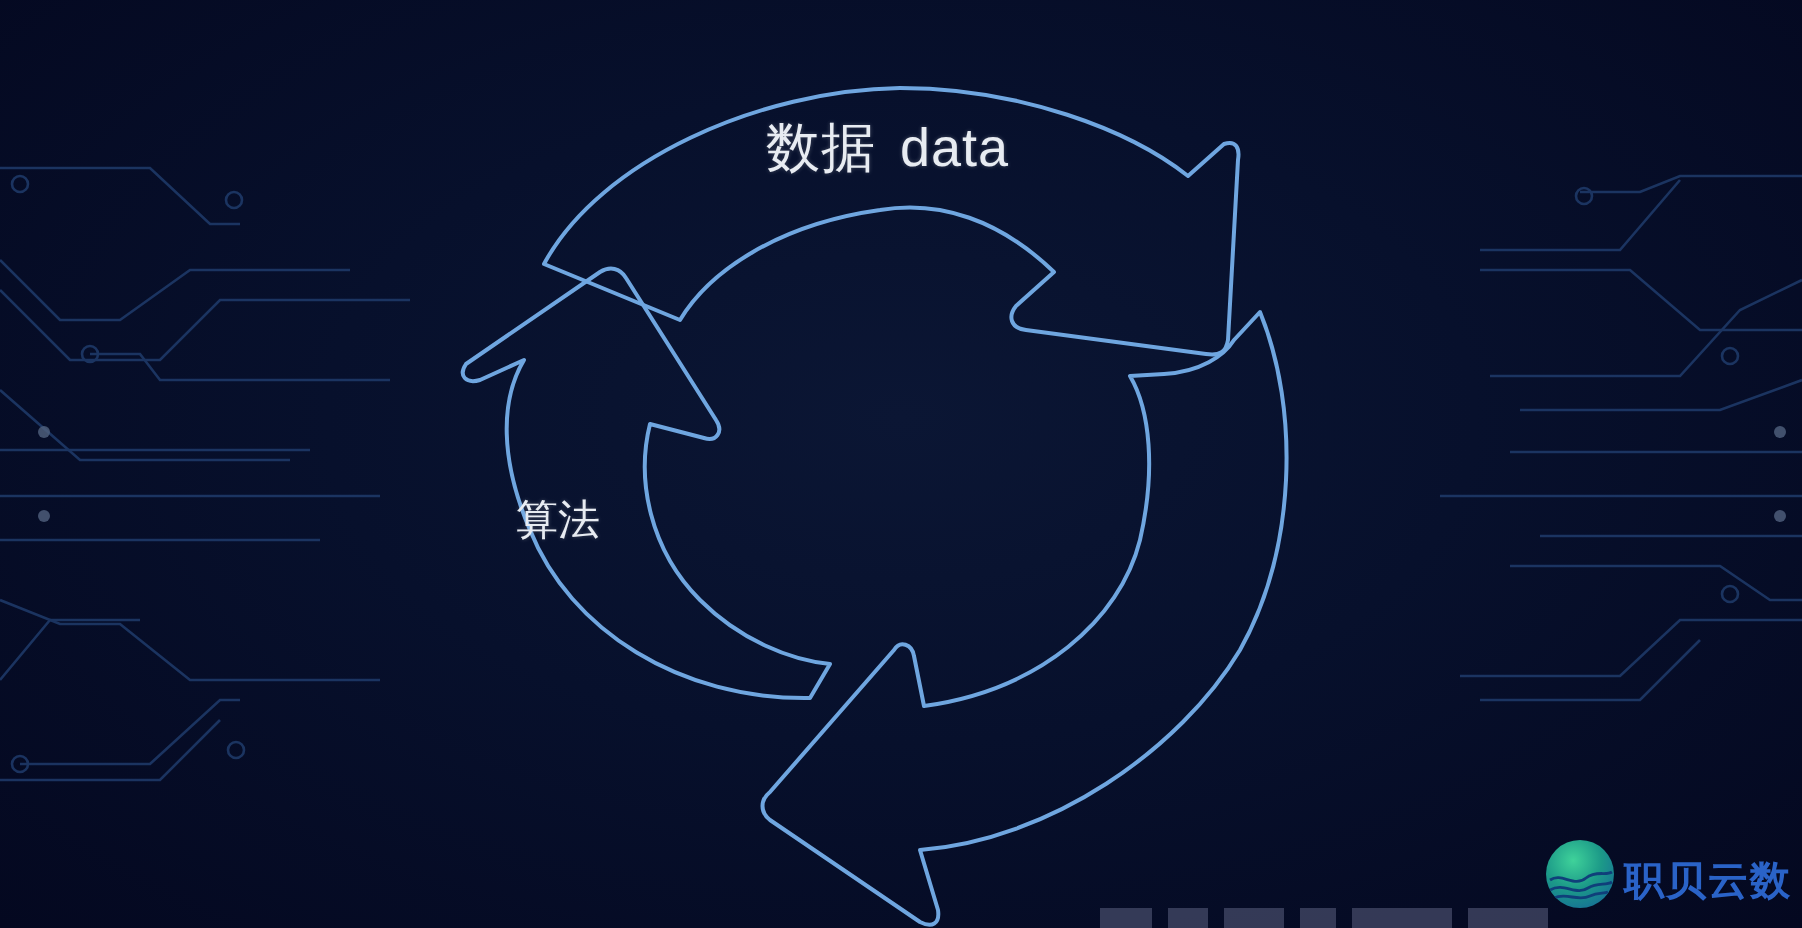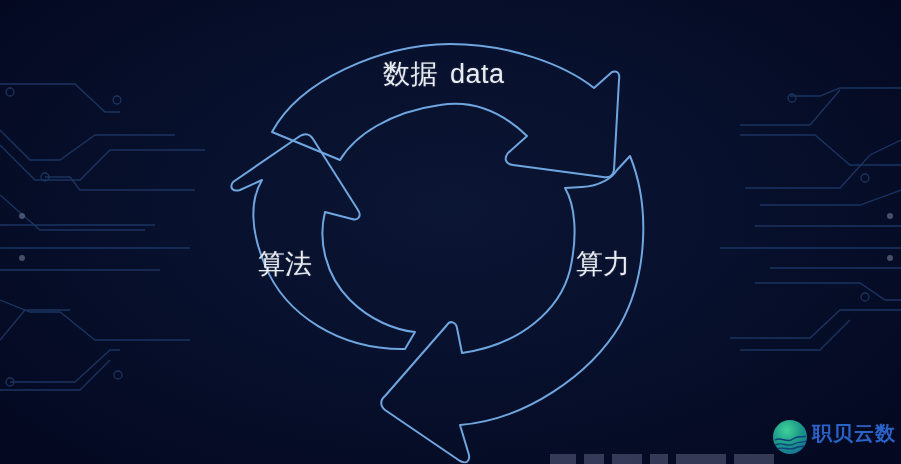--- a/index.html
+++ b/index.html
@@ -13,26 +13,26 @@
     background: radial-gradient(ellipse at 50% 45%, #0b1634 0%, #07102c 45%, #040820 100%);
     overflow:hidden;
   }
   svg.layer { position:absolute; left:0; top:0; }
   .label {
     position:absolute; color:#e8ecf2; white-space:nowrap;
     text-shadow:0 0 2px rgba(255,255,255,0.25);
   }
   .lbl-data { left:383px; top:56px; font-size:27px; letter-spacing:0.5px; }
   .lbl-data .en { margin-left:12px; }
-  .lbl-algo-cn { left:258px; top:246px; font-size:27px; }
+  .lbl-algo-cn { left:258px; top:246px; font-size:21px; }
   .lbl-algo-en { left:227px; top:283px; font-size:27px; }
   .lbl-comp-cn { left:576px; top:246px; font-size:27px; }
   .lbl-comp-en { left:474px; top:283px; font-size:27px; }
   .logo {
-    position:absolute; left:773px; top:420px; display:flex; align-items:flex-start;
+    position:absolute; left:773px; top:420px; display:flex; align-items:flex-end;
   }
   .logo-globe {
     width:34px; height:34px; border-radius:50%;
     background: radial-gradient(circle at 40% 30%, #3fd29a 0%, #1c9a88 45%, #135e9c 100%);
     position:relative; overflow:hidden;
   }
   .logo-text {
     margin-left:5px; font-size:20px; color:#2a63c8; font-weight:bold; letter-spacing:1px;
   }
   .caption-strip {
@@ -138,21 +138,20 @@
            Z"></path>
     </g>
   </svg>
 
   <div class="label lbl-data">
     <span>数据</span><span class="en">data</span>
   </div>
 
   <div class="label lbl-algo-cn">算法</div>
 
-  <div class="label lbl-comp-cn">算力</div>
 
   <div class="caption-strip">
     <span style="width:26px"></span>
       <span style="width:20px"></span>
       <span style="width:30px"></span>
       <span style="width:18px"></span>
       <span style="width:50px"></span>
       <span style="width:40px"></span>
   </div>
 

